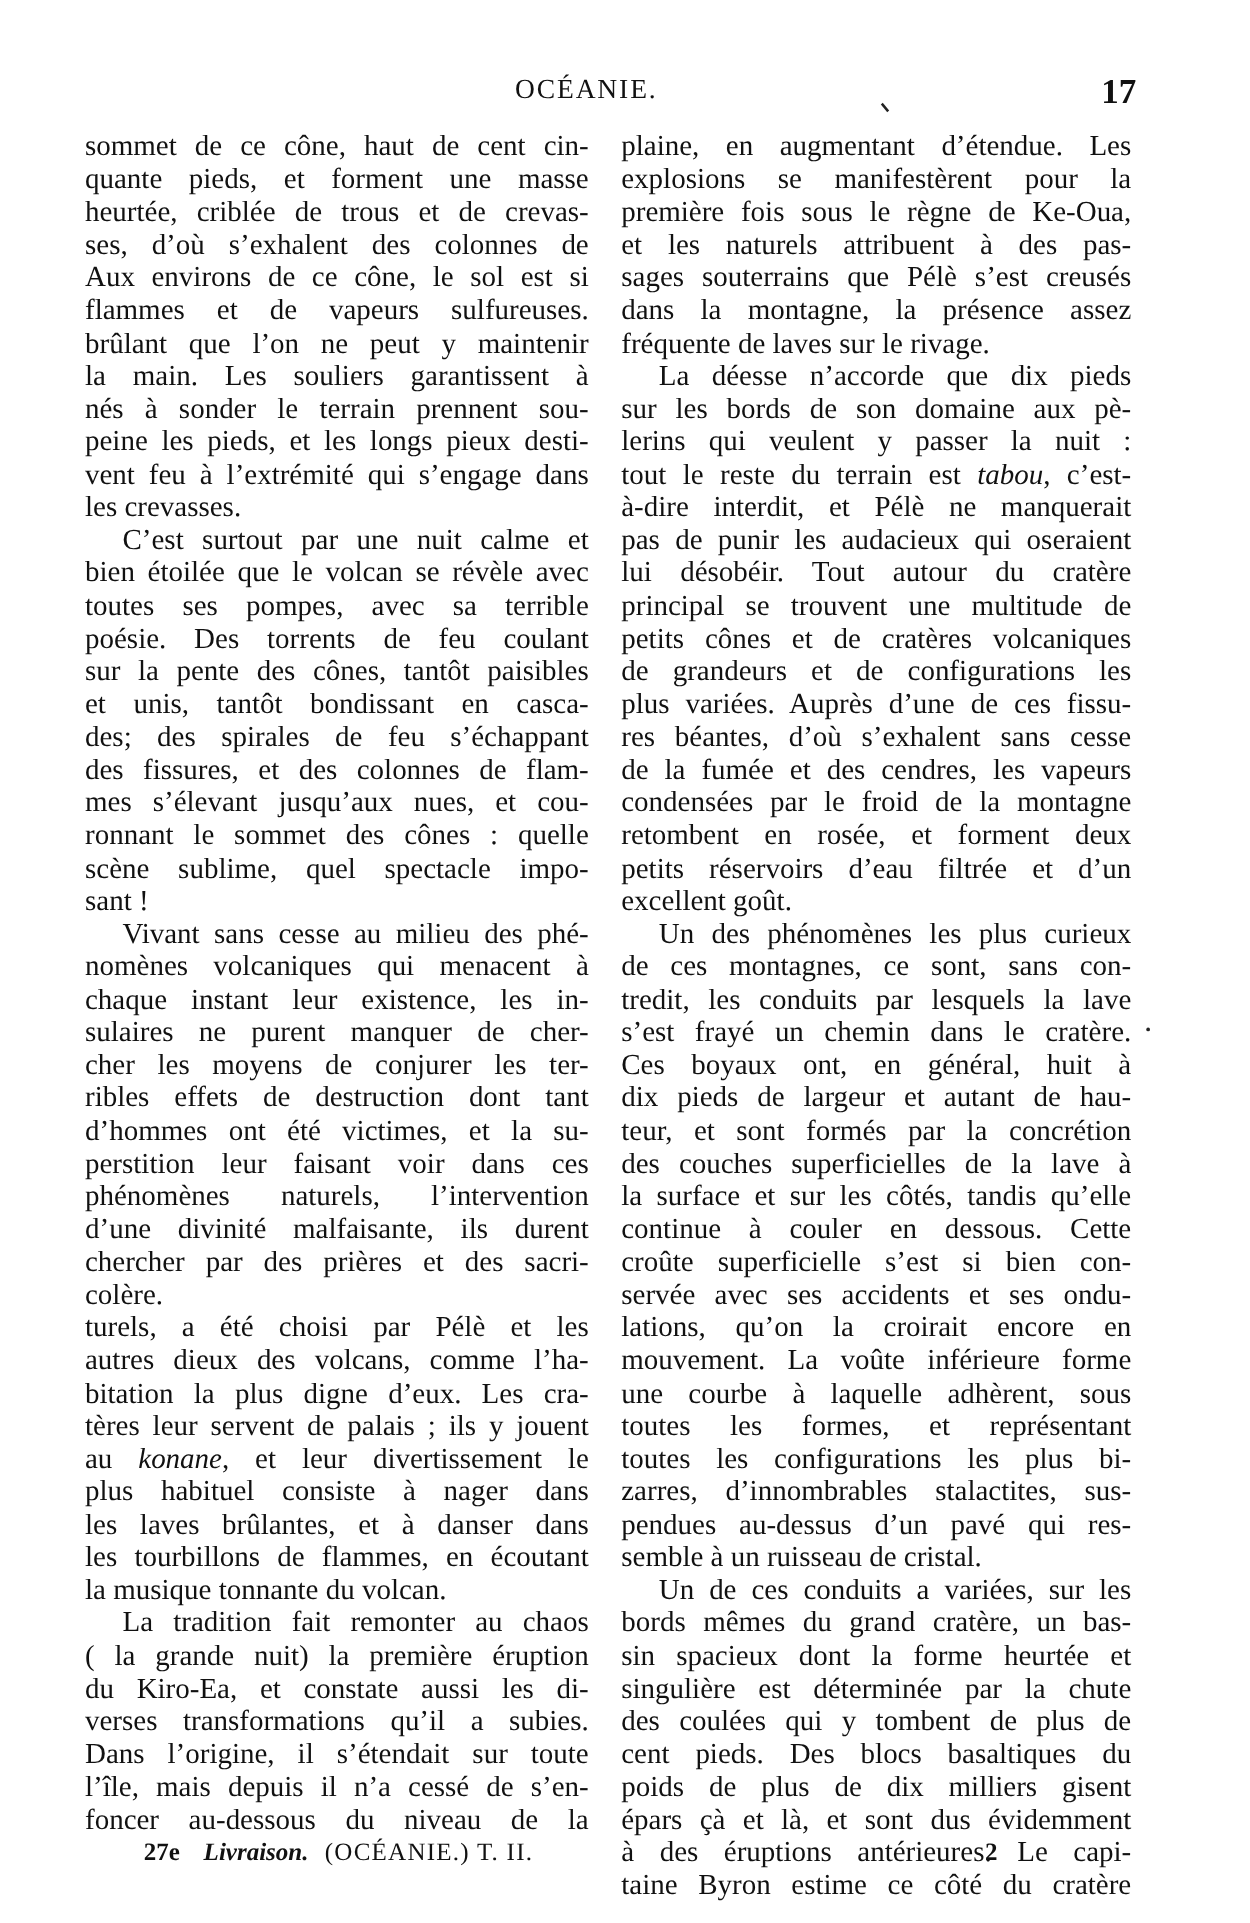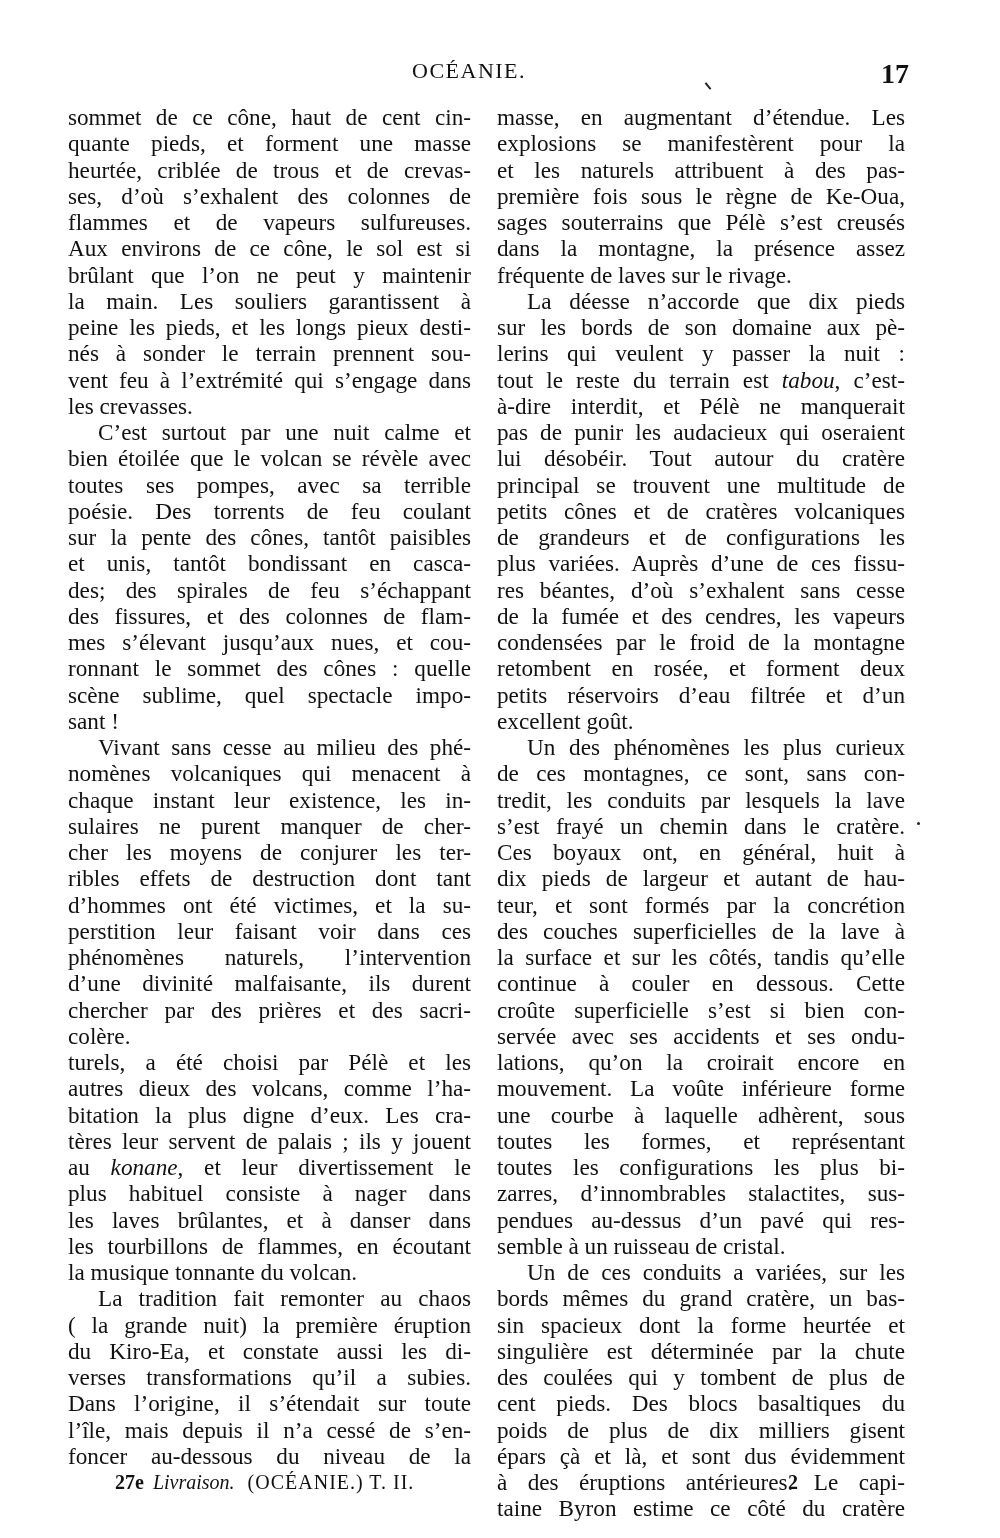--- a/index.html
+++ b/index.html
@@ -11,45 +11,45 @@
   .head-page { position: absolute; left: 881px; top: 0; font-size: 28px; font-weight: bold; }
   .col { position: absolute; top: 104px; font-size: 23.2px; line-height: 26.25px; }
   .col-left { left: 68px; width: 403px; }
   .col-right { left: 497px; width: 408px; }
   .line { display: block; white-space: nowrap; text-align: justify; text-align-last: justify; height: 26.25px; overflow: visible; }
   .line.last { text-align-last: left; }
   .indent { padding-left: 30px; }
   .footer { position: absolute; top: 1471px; left: 0; width: 1000px; height: 30px; font-size: 20px; }
   .footer-sig { position: absolute; left: 115px; top: 0; }
   .footer-sig .num { font-weight: bold; margin-top: 44px; }
-  .footer-sig .liv { font-style: italic; font-weight: normal; margin-left: 4px; }
+  .footer-sig .liv { font-style: italic; font-weight: bold; margin-left: 14px; }
   .footer-sig .vol { margin-left: 8px; letter-spacing: 1px; margin-top: 24px; }
   .footer-sheet { position: absolute; left: 788px; top: 0; font-weight: bold; }
   .speck { position: absolute; background: #222; }
 </style>
 </head>
 <body>
 
 <div class="page">
   <div class="running-head">
     <span class="head-title">OCÉANIE.</span>
     <span class="head-page">17</span>
   </div>
 
   <div class="col col-left" id="col-left">
       <span class="line">sommet de ce cône, haut de cent cin-</span>
       <span class="line">quante pieds, et forment une masse</span>
       <span class="line">heurtée, criblée de trous et de crevas-</span>
       <span class="line">ses, d’où s’exhalent des colonnes de</span>
+      <span class="line">Aux environs de ce cône, le sol est si</span>
       <span class="line">flammes et de vapeurs sulfureuses.</span>
-      <span class="line">Aux environs de ce cône, le sol est si</span>
       <span class="line">brûlant que l’on ne peut y maintenir</span>
       <span class="line">la main. Les souliers garantissent à</span>
+      <span class="line">nés à sonder le terrain prennent sou-</span>
       <span class="line">peine les pieds, et les longs pieux desti-</span>
-      <span class="line">nés à sonder le terrain prennent sou-</span>
       <span class="line">vent feu à l’extrémité qui s’engage dans</span>
       <span class="line last">les crevasses.</span>
       <span class="line indent">C’est surtout par une nuit calme et</span>
       <span class="line">bien étoilée que le volcan se révèle avec</span>
       <span class="line">toutes ses pompes, avec sa terrible</span>
       <span class="line">poésie. Des torrents de feu coulant</span>
       <span class="line">sur la pente des cônes, tantôt paisibles</span>
       <span class="line">et unis, tantôt bondissant en casca-</span>
       <span class="line">des; des spirales de feu s’échappant</span>
       <span class="line">des fissures, et des colonnes de flam-</span>
@@ -80,24 +80,24 @@
       <span class="line last">la musique tonnante du volcan.</span>
       <span class="line indent">La tradition fait remonter au chaos</span>
       <span class="line">( la grande nuit) la première éruption</span>
       <span class="line">du Kiro-Ea, et constate aussi les di-</span>
       <span class="line">verses transformations qu’il a subies.</span>
       <span class="line">Dans l’origine, il s’étendait sur toute</span>
       <span class="line">l’île, mais depuis il n’a cessé de s’en-</span>
       <span class="line">foncer au-dessous du niveau de la</span>
     </div>
   <div class="col col-right" id="col-right">
-      <span class="line">masse, en augmentant d’étendue. Les</span>
+      <span class="line">plaine, en augmentant d’étendue. Les</span>
       <span class="line">explosions se manifestèrent pour la</span>
+      <span class="line">première fois sous le règne de Ke-Oua,</span>
       <span class="line">et les naturels attribuent à des pas-</span>
-      <span class="line">première fois sous le règne de Ke-Oua,</span>
       <span class="line">sages souterrains que Pélè s’est creusés</span>
       <span class="line">dans la montagne, la présence assez</span>
       <span class="line last">fréquente de laves sur le rivage.</span>
       <span class="line indent">La déesse n’accorde que dix pieds</span>
       <span class="line">sur les bords de son domaine aux pè-</span>
       <span class="line">lerins qui veulent y passer la nuit :</span>
       <span class="line">tout le reste du terrain est <em>tabou</em>, c’est-</span>
       <span class="line">à-dire interdit, et Pélè ne manquerait</span>
       <span class="line">pas de punir les audacieux qui oseraient</span>
       <span class="line">lui désobéir. Tout autour du cratère</span>

